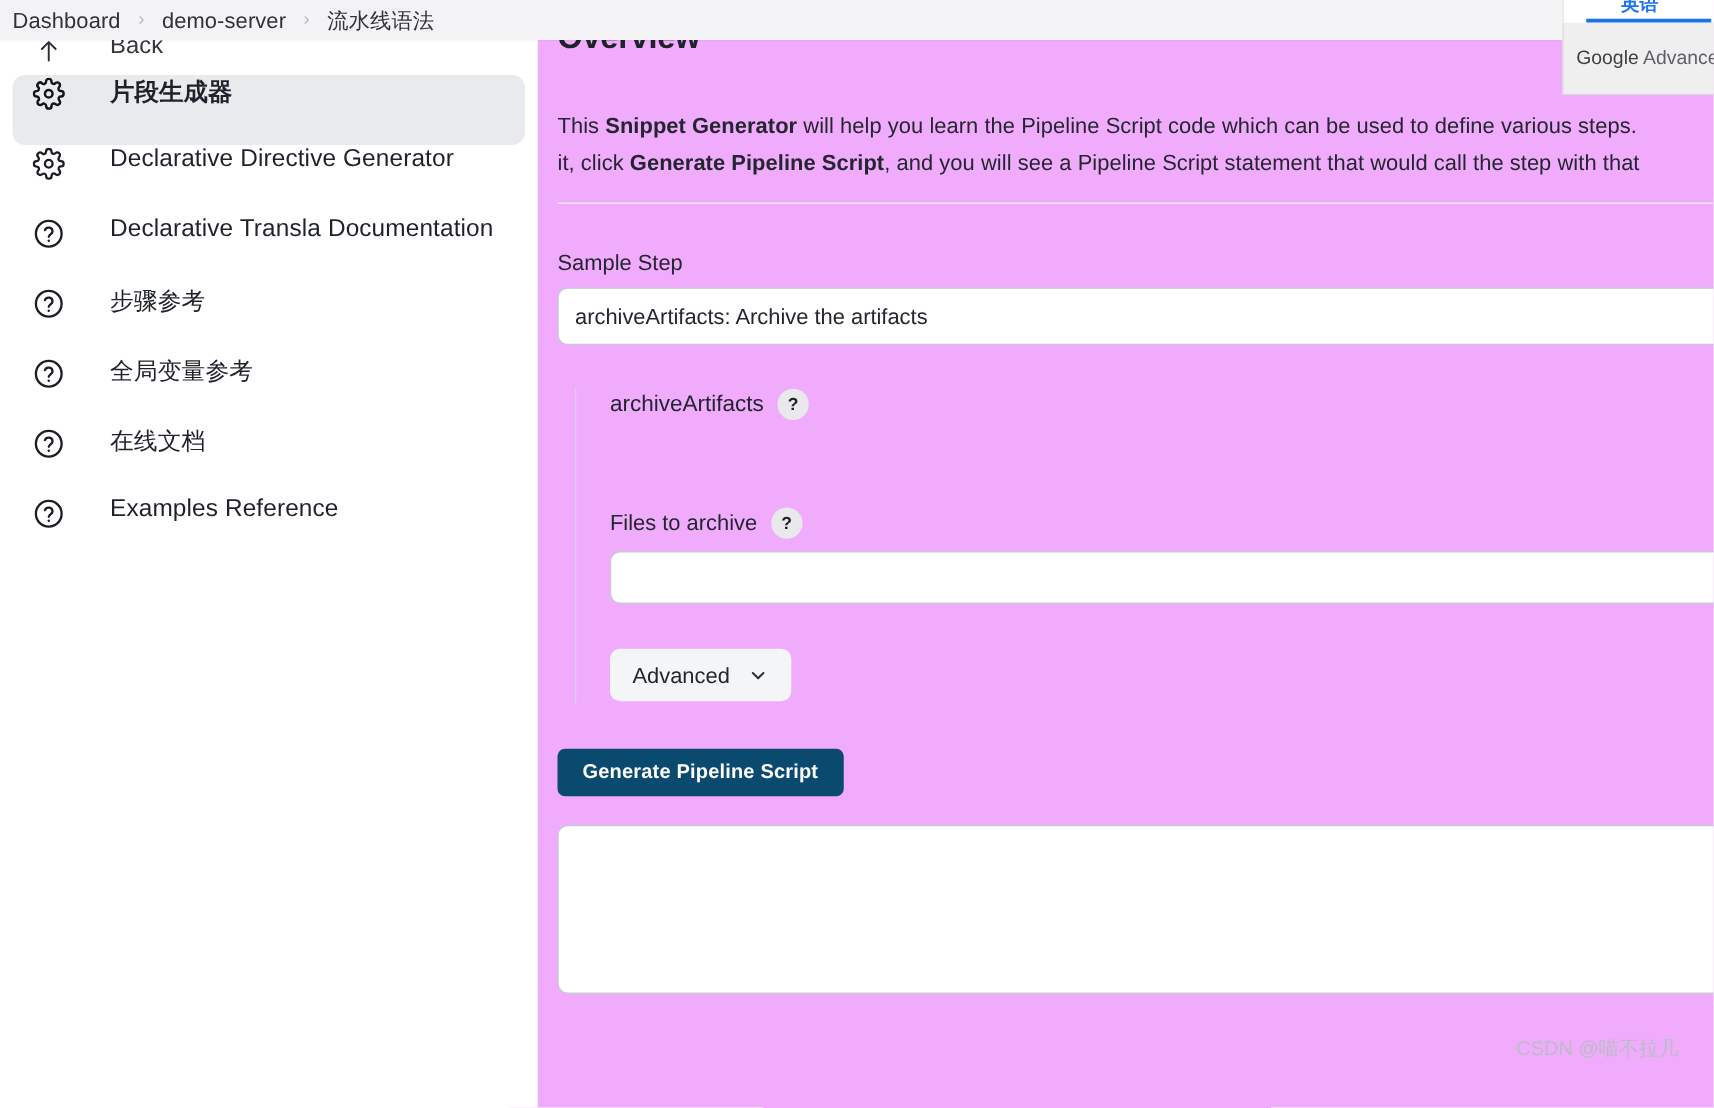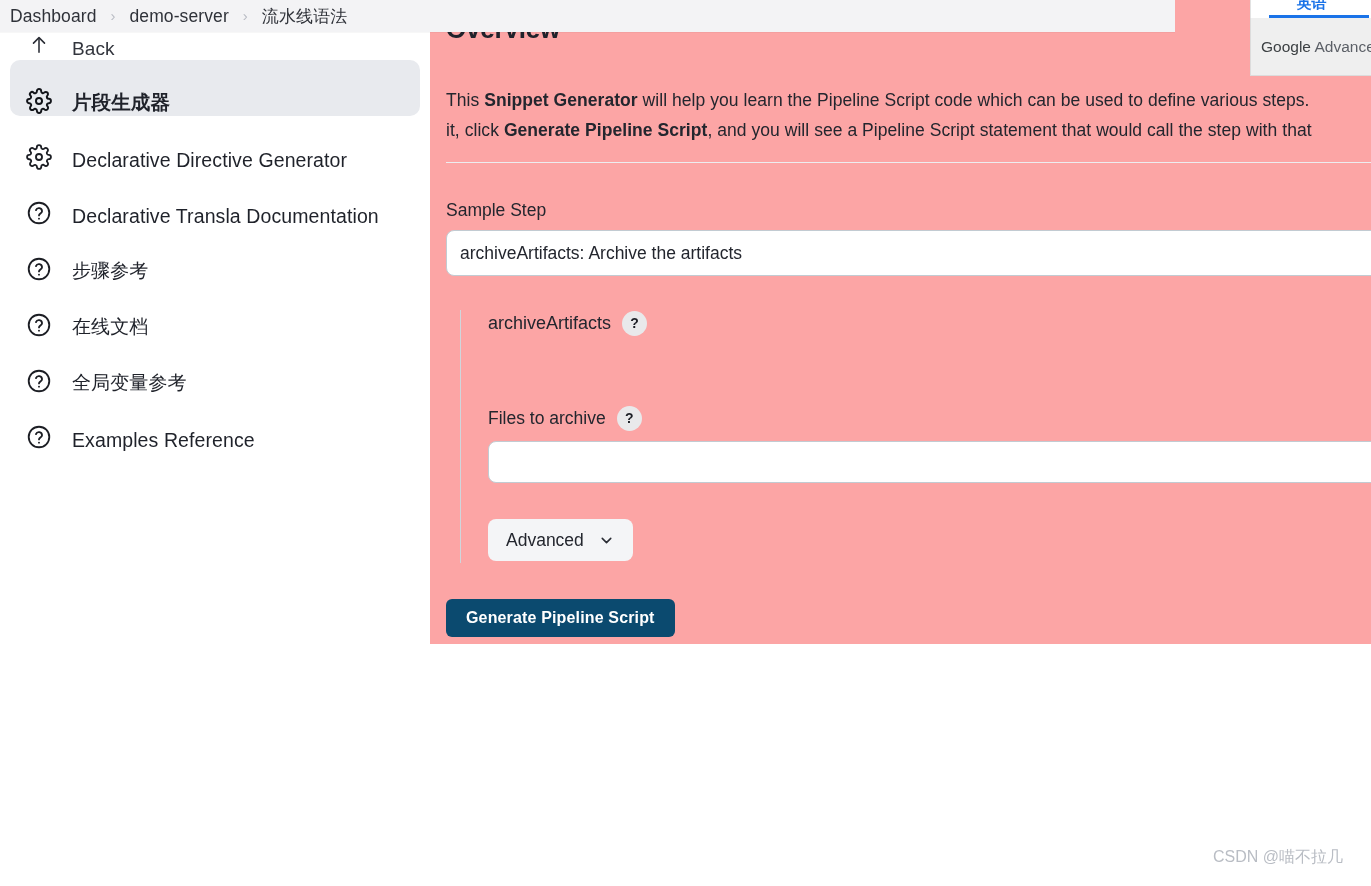--- a/index.html
+++ b/index.html
@@ -15,21 +15,21 @@
     position: relative;
     width: 1371px;
     height: 886px;
     overflow: hidden;
   }
 
   
   .breadcrumb-bar {
     position: absolute;
     top: 0; left: 0;
-    width: 1175px;
+    width: 1371px;
     height: 32px;
     background: #f3f3f5;
     z-index: 40;
     display: flex;
     align-items: center;
     padding-left: 10px;
     box-shadow: 0 1px 0 rgba(0,0,0,0.03);
   }
   .crumb {
     font-size: 17.5px;
@@ -52,27 +52,28 @@
     position: absolute;
     top: 0; left: 0;
     width: 430px;
     height: 886px;
     background: #ffffff;
     padding-top: 26px;
     z-index: 10;
   }
   .side-row {
     display: flex;
-    align-items: flex-end;
+    align-items: flex-start;
     height: 56px;
     padding: 0 18px 0 14px;
     margin: 0 10px;
     border-radius: 10px;
     cursor: pointer;
     white-space: nowrap;
+    gap: 16px;
   }
   .side-row.back {
     height: 34px;
     margin-top: 0;
     padding-left: 14px;
   }
   .side-row.active {
     background: #e8eaee;
   }
   .side-icon {
@@ -99,24 +100,24 @@
     color: #32353d;
   }
   .side-label.cn { font-size: 19px; }
   .side-row.active .side-label.cn { font-size: 19.5px; }
 
   
   .main {
     position: absolute;
     top: 0; left: 430px;
     width: 941px;
-    height: 644px;
+    height: 886px;
     padding-left: 16px;
     overflow: hidden;
-    background: #fca5a5;
+    background: #f0abfc;
   }
   .h-overview {
     font-size: 26px;
     font-weight: 700;
     color: #20222b;
     margin: 0;
     padding-top: 14px;
     letter-spacing: -0.2px;
   }
   .overview-para {
@@ -302,21 +303,21 @@
     font-size: 15.5px;
     color: #5b5f66;
     white-space: nowrap;
   }
   .gt-brand .g-strong { color: #3c4043; font-weight: 500; }
 
   
   .watermark {
     position: absolute;
     right: 28px;
-    bottom: 18px;
+    bottom: 36px;
     font-size: 16px;
     color: #b9bdc4;
     z-index: 50;
     white-space: nowrap;
   }
 </style>
 </head>
 <body>
 
 <div id="app">
@@ -376,32 +377,32 @@
     </div>
 
     <div class="side-row">
       <span class="side-icon">
         <svg width="26" height="26" viewBox="0 0 24 24" fill="none" stroke="#1c1e24" stroke-width="1.7" stroke-linecap="round" stroke-linejoin="round">
           <circle cx="12" cy="12" r="9.5"></circle>
           <path d="M9.2 9.3a2.9 2.9 0 0 1 5.6 1c0 1.9-2.8 2.3-2.8 3.9"></path>
           <circle cx="12" cy="17.2" r="0.9" fill="#1c1e24" stroke="none"></circle>
         </svg>
       </span>
-      <span class="side-label cn">在线文档</span>
+      <span class="side-label cn">全局变量参考</span>
     </div>
 
     <div class="side-row">
       <span class="side-icon">
         <svg width="26" height="26" viewBox="0 0 24 24" fill="none" stroke="#1c1e24" stroke-width="1.7" stroke-linecap="round" stroke-linejoin="round">
           <circle cx="12" cy="12" r="9.5"></circle>
           <path d="M9.2 9.3a2.9 2.9 0 0 1 5.6 1c0 1.9-2.8 2.3-2.8 3.9"></path>
           <circle cx="12" cy="17.2" r="0.9" fill="#1c1e24" stroke="none"></circle>
         </svg>
       </span>
-      <span class="side-label cn">全局变量参考</span>
+      <span class="side-label cn">在线文档</span>
     </div>
 
     <div class="side-row">
       <span class="side-icon">
         <svg width="26" height="26" viewBox="0 0 24 24" fill="none" stroke="#1c1e24" stroke-width="1.7" stroke-linecap="round" stroke-linejoin="round">
           <circle cx="12" cy="12" r="9.5"></circle>
           <path d="M9.2 9.3a2.9 2.9 0 0 1 5.6 1c0 1.9-2.8 2.3-2.8 3.9"></path>
           <circle cx="12" cy="17.2" r="0.9" fill="#1c1e24" stroke="none"></circle>
         </svg>
       </span>

